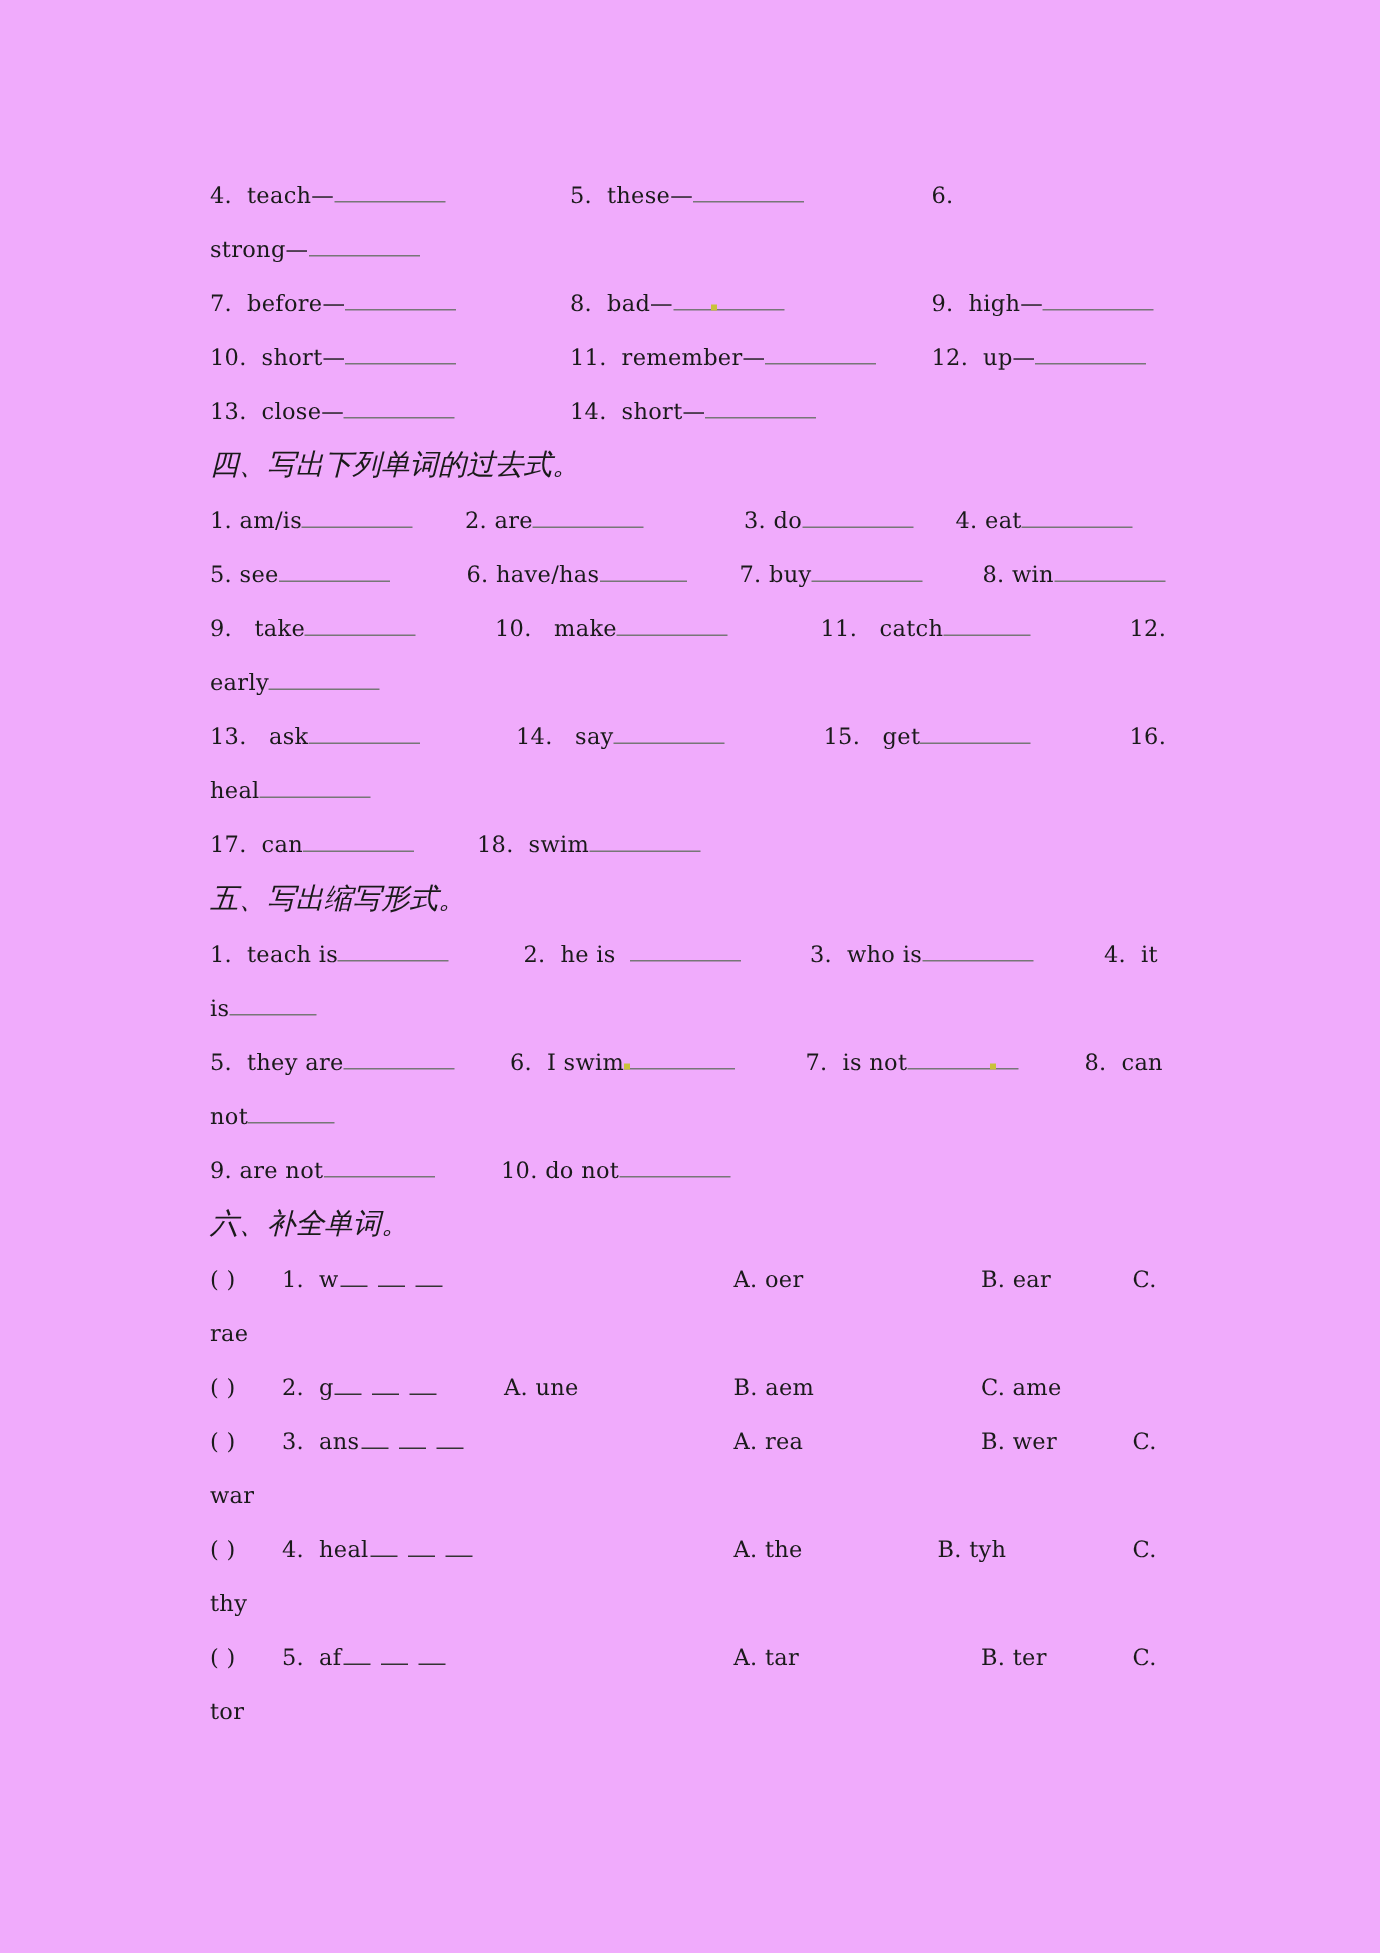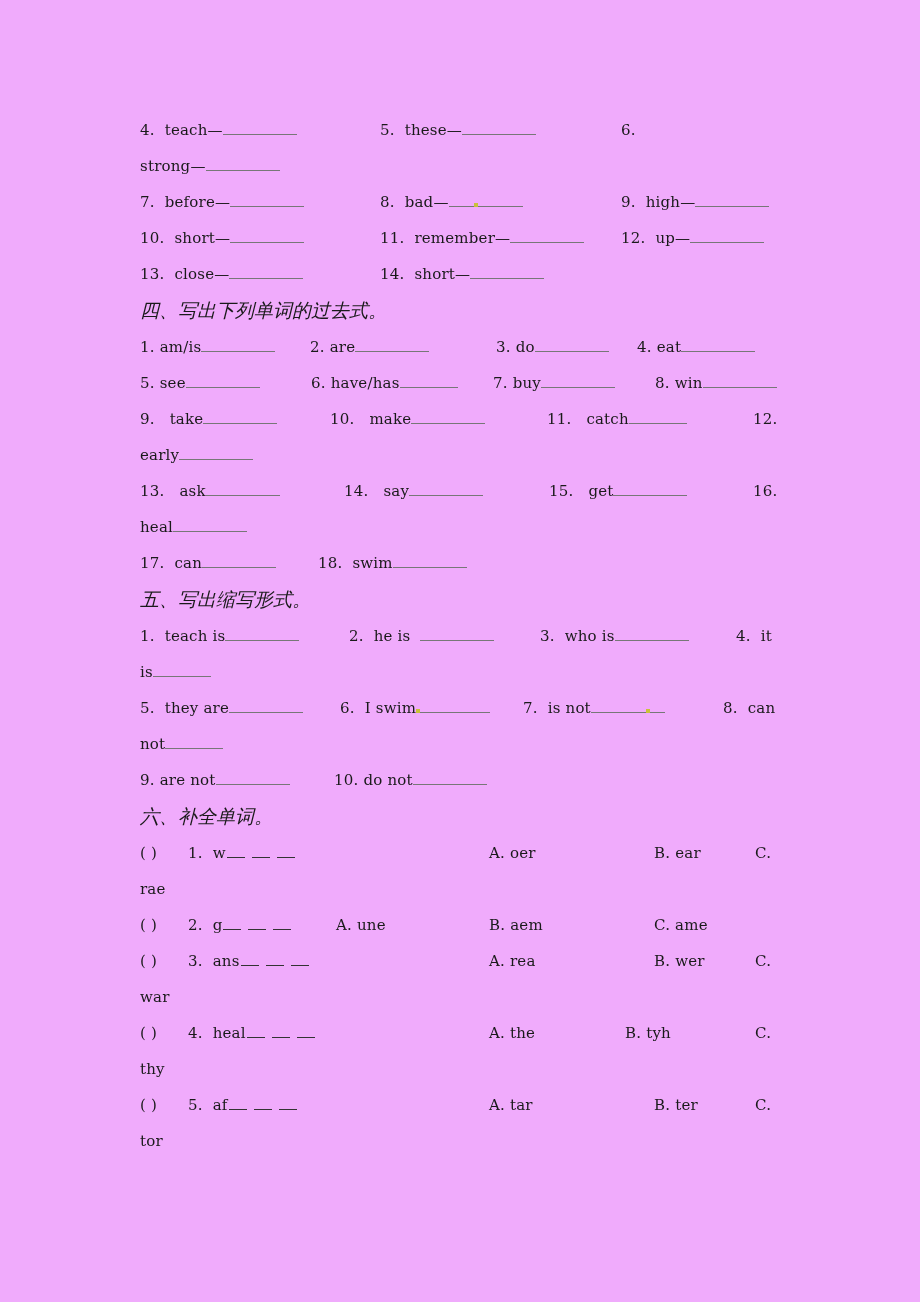--- a/index.html
+++ b/index.html
@@ -87,21 +87,21 @@
     <span class="item" style="left:209px"><span>2.</span>&nbsp;&nbsp;<span>he is </span>&nbsp;<span class="blank"></span></span>
     <span class="item" style="left:400px"><span>3.</span>&nbsp;&nbsp;<span>who is</span><span class="blank"></span></span>
     <span class="item" style="left:596px"><span>4.</span>&nbsp;&nbsp;<span>it</span></span>
   </div>
   <div class="line" style="top:661px">
     <span class="item" style="left:0"><span>is</span><span class="blank short"></span></span>
   </div>
   <div class="line" style="top:697px">
     <span class="item" style="left:0"><span>5.</span>&nbsp;&nbsp;<span>they are</span><span class="blank"></span></span>
     <span class="item" style="left:200px"><span>6.</span>&nbsp;&nbsp;<span>I swim</span><span class="blank"><span class="marker" style="left:0"></span></span></span>
-    <span class="item" style="left:383px"><span>7.</span>&nbsp;&nbsp;<span>is not</span><span class="blank"><span class="marker" style="left:55px"></span></span></span>
+    <span class="item" style="left:397px"><span>7.</span>&nbsp;&nbsp;<span>is not</span><span class="blank"><span class="marker" style="left:55px"></span></span></span>
     <span class="item" style="left:583px"><span>8.</span>&nbsp;&nbsp;<span>can</span></span>
   </div>
   <div class="line" style="top:733px">
     <span class="item" style="left:0"><span>not</span><span class="blank short"></span></span>
   </div>
   <div class="line" style="top:769px">
     <span class="item" style="left:0"><span>9.</span>&nbsp;<span>are not</span><span class="blank"></span></span>
     <span class="item" style="left:194px"><span>10.</span>&nbsp;<span>do not</span><span class="blank"></span></span>
   </div>
 

